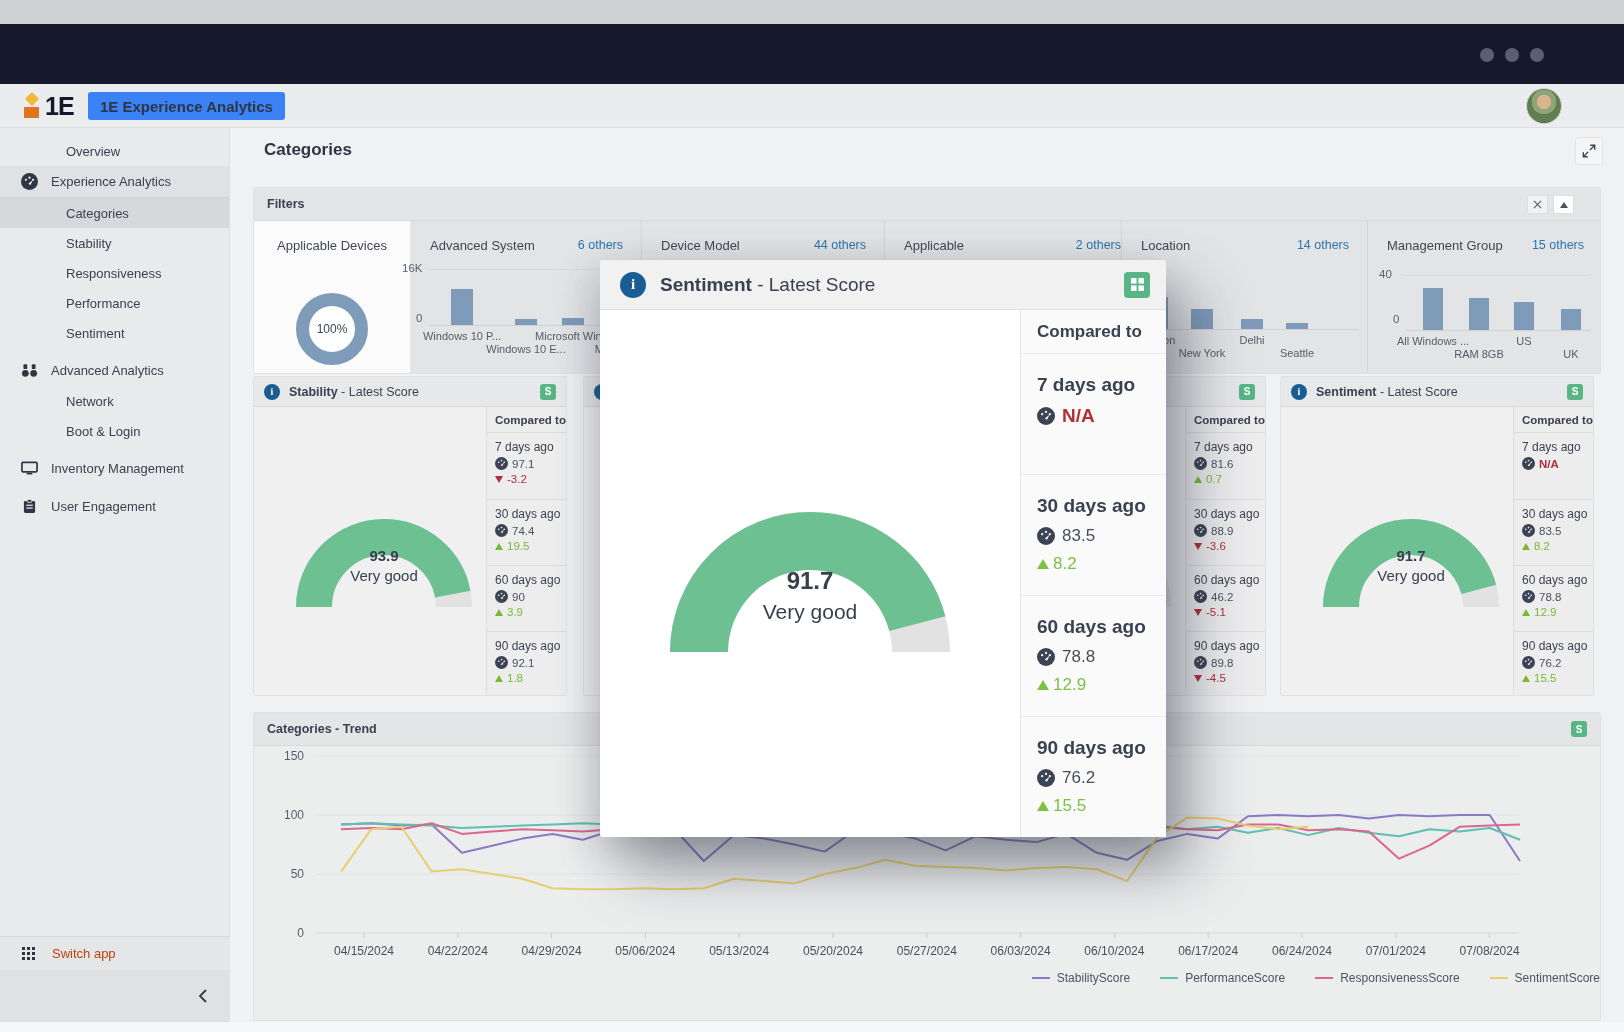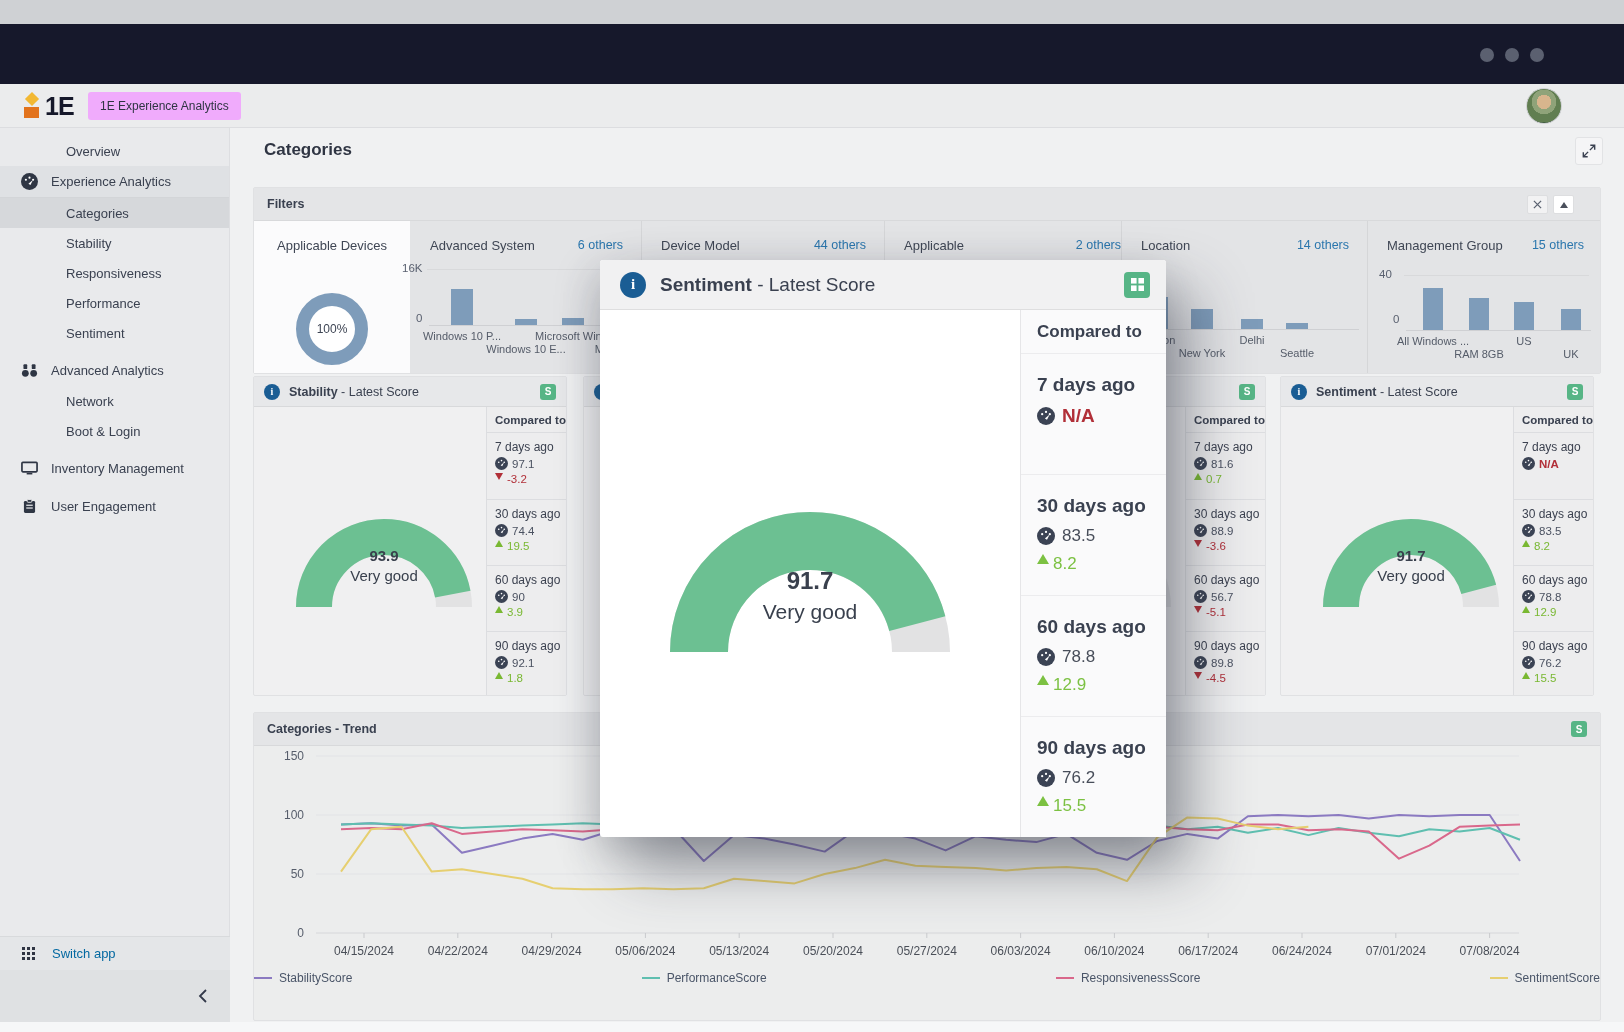--- a/index.html
+++ b/index.html
@@ -8,34 +8,34 @@
   
   .topbar{position:absolute;left:0;top:0;width:1624px;height:60px;background:#16182b;}
   .topdot{position:absolute;top:24px;width:14px;height:14px;border-radius:50%;background:#5b6070;}
   
   .appbar{position:absolute;left:0;top:60px;width:1624px;height:44px;background:#ebeced;border-bottom:1px solid #dcdde0;}
   .logo{position:absolute;left:24px;top:7px;height:30px;display:flex;align-items:center;}
   .logo-shapes{position:relative;width:18px;height:28px;}
   .logo-diamond{position:absolute;left:3px;top:2px;width:10px;height:10px;background:#f2b833;transform:rotate(45deg);}
   .logo-square{position:absolute;left:0;top:15px;width:15px;height:11px;background:#e2731d;}
   .logo-text{font-size:25px;font-weight:800;color:#15182a;letter-spacing:-1px;margin-left:3px;}
-  .app-chip{position:absolute;left:88px;top:8px;height:28px;background:#f0abfc;border-radius:3px;display:flex;align-items:center;padding:0 12px;font-size:12px;font-weight:400;color:#2f3543;}
+  .app-chip{position:absolute;left:88px;top:8px;height:28px;background:#3b82f6;border-radius:3px;display:flex;align-items:center;padding:0 12px;font-size:15px;font-weight:700;color:#2f3543;}
   .avatar{position:absolute;right:62px;top:4px;width:36px;height:36px;border-radius:50%;
     background:radial-gradient(circle at 50% 38%,#d8b58d 0 26%,#8fa379 27% 45%,#617e51 46% 75%,#3f5c3c 76% 100%);
     border:1px solid #cfd1d4;}
   
   .sidebar{position:absolute;left:0;top:104px;width:230px;height:894px;background:#e9eaec;border-right:1px solid #dddee1;}
   .nav-row{display:flex;align-items:center;height:30px;cursor:pointer;color:#3a4150;font-size:13px;}
   .nav-parent{padding-left:20px;gap:13px;height:32px;font-weight:400;}
   .nav-parent.active{background:#dfe1e4;border-bottom:1px solid #d3d5d8;}
   .nav-child{padding-left:66px;}
   .nav-child.sel{background:#d6d8db;}
   .nav-ico{width:18px;height:18px;display:flex;align-items:center;justify-content:center;flex:0 0 18px;}
   .nav-gap{height:6px;}
-  .switch-row{position:absolute;left:0;bottom:86px;width:230px;height:34px;background:#e4e6e8;border-top:1px solid #d8dadc;display:flex;align-items:center;padding-left:22px;gap:16px;font-size:13px;color:#0369a1;cursor:pointer;}
+  .switch-row{position:absolute;left:0;bottom:86px;width:230px;height:34px;background:#e4e6e8;border-top:1px solid #d8dadc;display:flex;align-items:center;padding-left:22px;gap:16px;font-size:13px;color:#c2410c;cursor:pointer;}
   .grid-ico{width:14px;height:14px;position:relative;}
   .grid-ico i{position:absolute;width:3px;height:3px;background:#2f3543;}
   .collapse-band{position:absolute;left:0;bottom:34px;width:230px;height:52px;background:#dfe1e3;display:flex;align-items:center;justify-content:flex-end;padding-right:22px;cursor:pointer;}
   .bottom-strip{position:absolute;left:0;top:998px;width:1624px;height:34px;background:#f6f7f8;}
   
   .page-title{position:absolute;left:264px;top:116px;font-size:17px;font-weight:700;color:#2f3543;}
   .expand-btn{position:absolute;left:1575px;top:113px;width:28px;height:28px;background:#f5f5f6;border:1px solid #e2e3e5;border-radius:3px;display:flex;align-items:center;justify-content:center;cursor:pointer;}
   .panel{position:absolute;background:#eceded;border:1px solid #e0e1e3;border-radius:2px;}
   .panel-head{height:33px;background:#e4e5e7;border-bottom:1px solid #d8d9db;display:flex;align-items:center;padding:0 13px;font-size:12.5px;font-weight:700;color:#3a4150;}
   
@@ -60,31 +60,31 @@
   .card-title b{font-weight:700;}
   .info-ico{width:16px;height:16px;border-radius:50%;background:#1a5d94;color:#fff;display:flex;align-items:center;justify-content:center;font-size:10px;font-weight:700;font-family:"Liberation Serif",serif;flex:0 0 16px;}
   .badge-s{width:16px;height:16px;border-radius:3px;background:#57b586;color:#fff;display:flex;align-items:center;justify-content:center;font-size:10px;font-weight:700;flex:0 0 16px;}
   .cmp-col{position:absolute;right:0;top:30px;bottom:0;width:80px;background:#ededee;border-left:1px solid #dcdde0;}
   .cmp-head-sm{height:26px;display:flex;align-items:center;padding-left:8px;font-size:11.5px;font-weight:700;color:#3a4150;border-bottom:1px solid #dcdde0;}
   .cmp-item-sm{height:66px;padding:7px 4px 0 8px;font-size:11.5px;color:#4a5160;}
   .cmp-item-sm + .cmp-item-sm{border-top:1px solid #dcdde0;}
   .cmp-title-sm{font-size:12px;color:#3c4250;margin-bottom:3px;white-space:nowrap;}
   .cmp-val{display:flex;align-items:center;gap:4px;margin-bottom:3px;white-space:nowrap;}
   .cmp-na{color:#b12f38;font-weight:700;}
-  .cmp-delta{display:flex;white-space:nowrap;}
+  .cmp-delta{display:flex;align-items:center;white-space:nowrap;}
   .cmp-delta.up{color:#79b832;}
   .cmp-delta.down{color:#b12f38;}
   .tri{display:inline-block;width:0;height:0;margin-right:4px;}
   .tri.up{border-left:4px solid transparent;border-right:4px solid transparent;border-bottom:7px solid #79b832;}
   .tri.down{border-top:7px solid #b12f38;border-left:4px solid transparent;border-right:4px solid transparent;}
   .tri.lg.up{border-left:6px solid transparent;border-right:6px solid transparent;border-bottom:10px solid #7cc142;}
   .gauge-wrap{position:absolute;}
   .gauge-txt{position:absolute;left:0;width:100%;text-align:center;color:#39404d;}
   
-  .legend{position:absolute;left:0;right:0;display:flex;justify-content:space-between;gap:30px;}
+  .legend{position:absolute;left:0;right:0;display:flex;justify-content:flex-end;gap:30px;}
   .legend-item{display:flex;align-items:center;gap:7px;font-size:12px;color:#4a5568;cursor:pointer;}
   .legend-swatch{width:18px;height:2.5px;}
   
   .modal{position:absolute;left:600px;top:236px;width:566px;height:577px;background:#fff;border-radius:3px;z-index:50;
     box-shadow:26px 32px 60px rgba(45,50,65,.42),-6px 12px 40px rgba(45,50,65,.22);}
   .modal-head{height:50px;background:#f1f1f2;border-bottom:1px solid #dededf;display:flex;align-items:center;padding:0 16px 0 20px;gap:14px;border-radius:3px 3px 0 0;}
   .modal-title{font-size:19px;color:#3a4150;flex:1;white-space:nowrap;}
   .modal-title b{font-weight:700;}
   .info-ico.lg{width:26px;height:26px;font-size:15px;flex:0 0 26px;}
   .badge-win{width:26px;height:26px;border-radius:4px;background:#57b586;display:flex;align-items:center;justify-content:center;flex:0 0 26px;}
@@ -529,21 +529,21 @@
             <div class="cmp-val">
               <span style="display: flex;">
                 <svg viewBox="0 0 16 16" width="13" height="13">
                   <circle cx="8" cy="8" r="8" fill="#3b4354"></circle>
                   <circle cx="4.6" cy="6.4" r="1" fill="#fff"></circle>
                   <circle cx="8" cy="4.4" r="1" fill="#fff"></circle>
                   <circle cx="11.4" cy="6.4" r="1" fill="#fff"></circle>
                   <path d="M7 10.2 L11.2 6.6 L8.9 11.4 Z" fill="#fff"></path>
                 </svg>
               </span>
-              <span>56.7</span>
+              <span>46.2</span>
             </div>
             <div class="cmp-delta down">
               <span class="tri down"></span>
               <span>-5.1</span>
             </div>
           </div>
           <div class="cmp-item-sm">
             <div class="cmp-title-sm">90 days ago</div>
             <div class="cmp-val">
               <span style="display: flex;">

